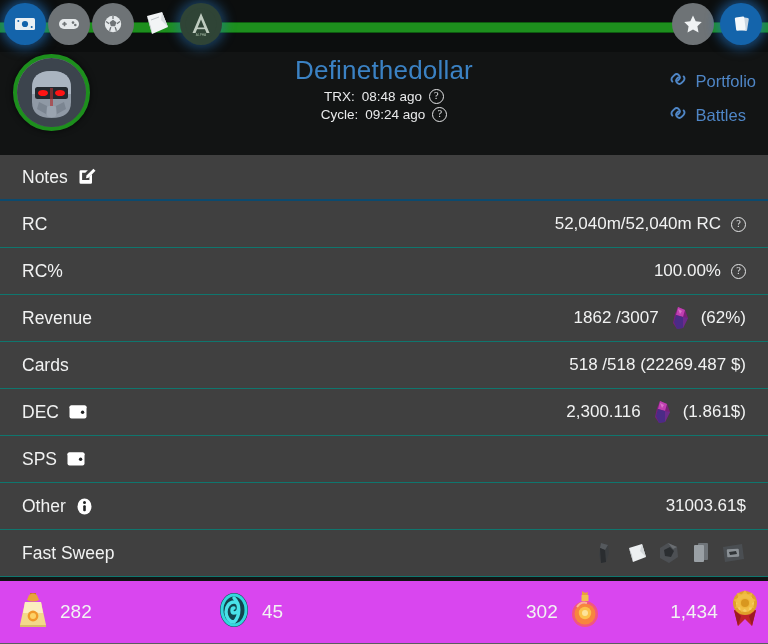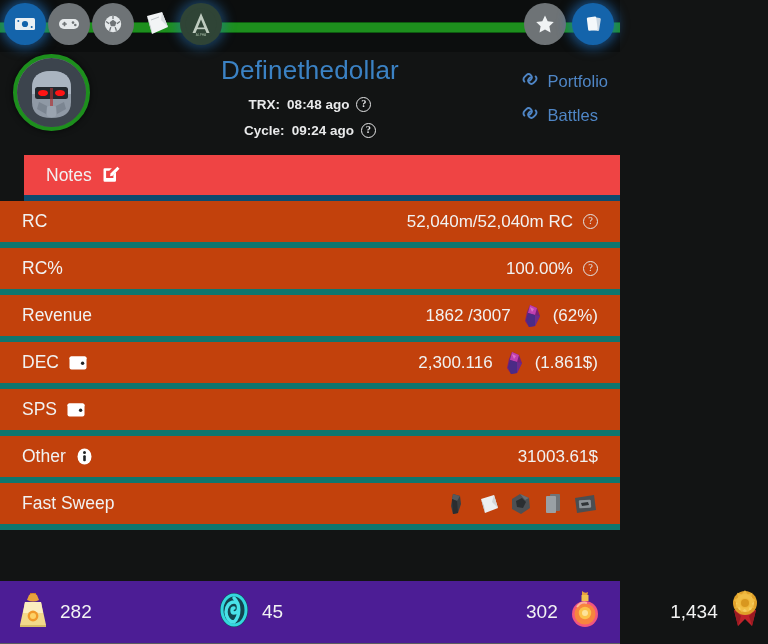--- a/index.html
+++ b/index.html
@@ -3,21 +3,21 @@
 <meta charset="utf-8">
 <style>
   * { box-sizing: border-box; margin: 0; padding: 0; }
   html, body {
     width: 768px; height: 644px;
     background: #121414;
     font-family: "Liberation Sans", sans-serif;
     overflow: hidden;
   }
   .app {
-    width: 620px; height: 644px;
+    width: 768px; height: 644px;
     position: relative;
     background: #121414;
     display: flex;
     flex-direction: column;
     justify-content: flex-end;
   }
 
   
   .topbar {
     position: relative;
@@ -100,22 +100,21 @@
     margin-top: 3px;
     display: inline-block;
   }
   .meta-line {
     font-size: 13.5px;
     color: #e9eaeb;
     display: flex;
     align-items: center;
     justify-content: center;
     gap: 7px;
-    margin-top: 11px;
-    font-weight: bold;
+    margin-top: 3px;
   }
   .qmark {
     display: inline-flex;
     align-items: center; justify-content: center;
     width: 15px; height: 15px;
     border: 1.4px solid #e4e5e6;
     border-radius: 50%;
     font-size: 10.5px;
     line-height: 1;
     color: #e4e5e6;
@@ -143,22 +142,22 @@
   
   .list {
     flex: 1 1 auto;
     background: #121414;
     display: flex;
     flex-direction: column;
   }
   .row {
     height: 47px;
     flex: 0 0 47px;
-    background: #c2410c;
-    border-bottom: 6px solid #0f766e;
+    background: #404040;
+    border-bottom: 1px solid #0f766e;
     display: flex;
     align-items: center;
     padding: 0 22px;
     color: #f1f2f2;
     font-size: 17.5px;
   }
   .row .label {
     display: flex;
     align-items: center;
     gap: 9px;
@@ -167,40 +166,40 @@
   .row .spacer { flex: 1 1 auto; }
   .row .value {
     display: flex;
     align-items: center;
     gap: 10px;
     white-space: nowrap;
     font-size: 17px;
     color: #f1f2f2;
   }
   .notes-row {
-    background: #ef4444;
-    border-bottom: 6px solid #0c4a6e;
-    height: 46px; flex: 0 0 46px; margin-left: 24px;
+    background: #404040;
+    border-bottom: 2px solid #0c4a6e;
+    height: 46px; flex: 0 0 46px;
   }
 
   .icon-mini { display: block; }
   .crystal-dec, .crystal-sps, .item-ico { display: block; }
 
   
   .sweep-icons {
     display: flex;
     align-items: center;
     gap: 6px;
   }
 
   
   .footer {
     height: 63px;
     flex: 0 0 63px;
-    background: #4c1d95;
+    background: #d946ef;
     border-bottom: 1px solid #5a5d5f;
     display: flex;
     align-items: center;
     padding: 0 16px;
     color: #f2f3f3;
     font-size: 19px;
   }
   .foot-cell {
     display: flex;
     align-items: center;
@@ -379,20 +378,27 @@
             <path d="M9 1 L16 4 L14 11 L7 9 Z" fill="#c03fb0"></path>
             <path d="M7 9 L14 11 L14 22 L8 23 L5 16 Z" fill="#4b2b86"></path>
             <path d="M14 11 L19 12 L14 22 Z" fill="#6d2a8c"></path>
             <path d="M9 3 L13 5 L11 8 Z" fill="#e07fd0" opacity="0.8"></path>
           </svg>
         </span>
         <span>(62%)</span>
       </div>
     </div>
 
+    <div class="row">
+      <div class="label">Cards</div>
+      <div class="spacer"></div>
+      <div class="value">
+        <span>518 /518 (22269.487 $)</span>
+      </div>
+    </div>
 
     <div class="row">
       <div class="label">
         <span>DEC</span>
         <span>
           <svg class="icon-mini" width="20" height="18" viewBox="0 0 20 18">
             <rect x="1.5" y="2.5" width="17" height="13" rx="2" fill="#ffffff"></rect>
             <rect x="1.5" y="2.5" width="17" height="3.2" rx="1.5" fill="#ffffff"></rect>
             <circle cx="14.6" cy="9.3" r="1.7" fill="#222425"></circle>
           </svg>

